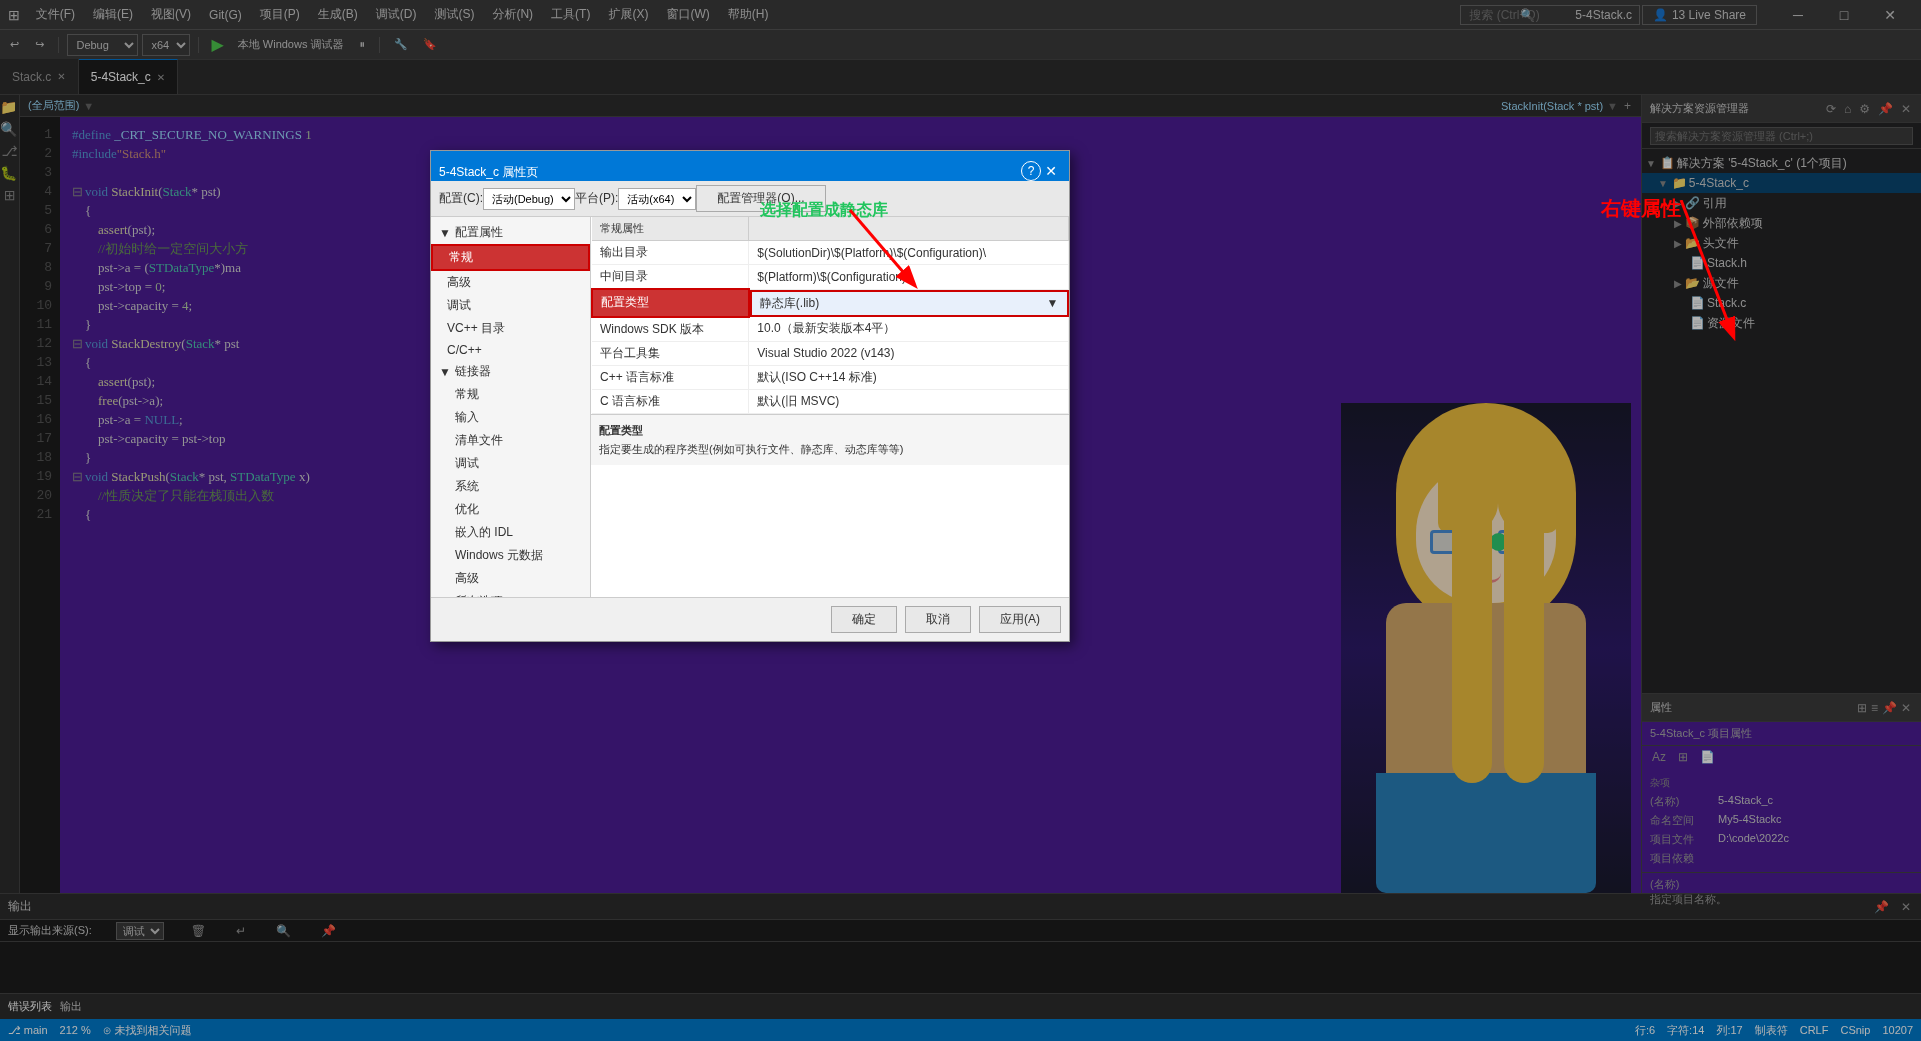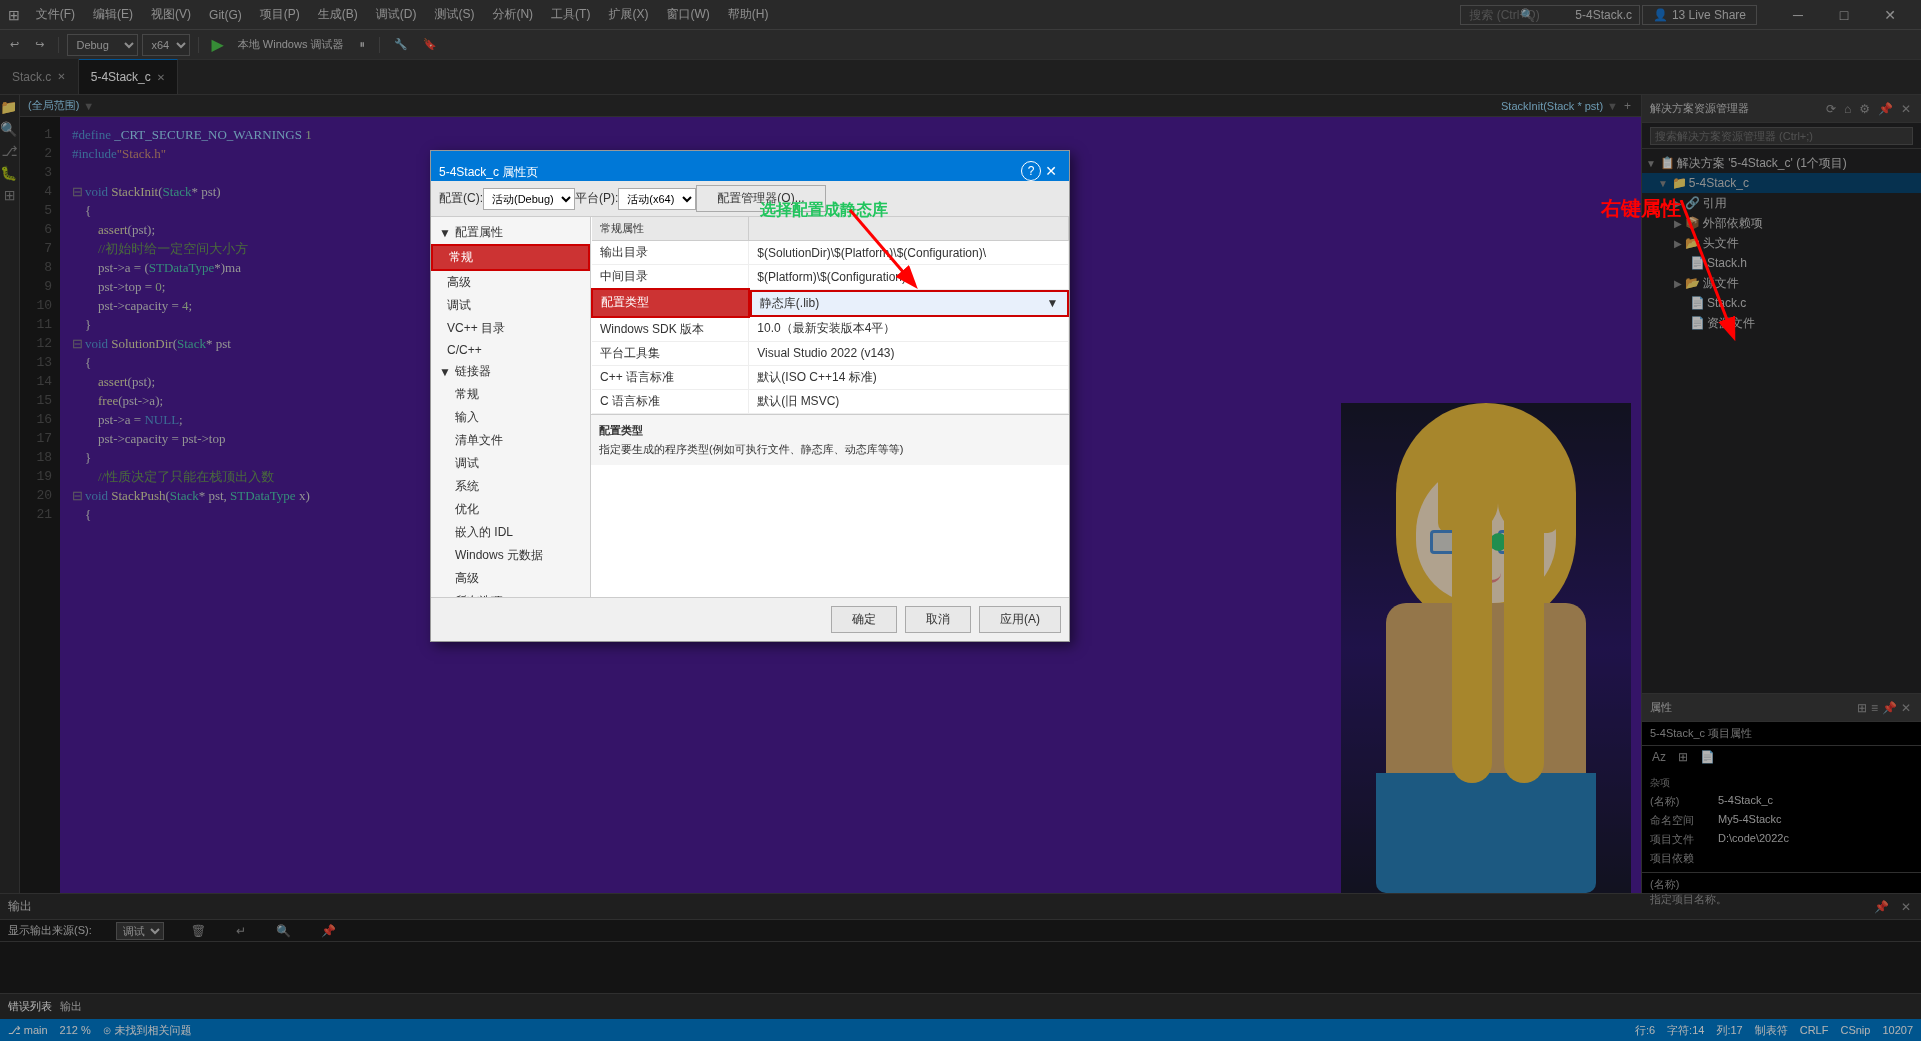--- a/index.html
+++ b/index.html
@@ -303,21 +303,21 @@
       color: #ccc;
       font-size: 12px;
       gap: 2px;
     }
     .tree-item.selected { background: #094771; }
     .tree-arrow { color: #888; font-size: 10px; margin-right: 2px; }
 
     
     .properties-panel {
       height: 200px;
-      background: #000000;
+      background: #4c1d95;
       border-top: 1px solid #444;
     }
     .prop-header {
       height: 28px;
       background: #3c3c3c;
       display: flex;
       align-items: center;
       padding: 0 8px;
       font-size: 11px;
       color: #ccc;
@@ -734,29 +734,29 @@
         <div class="code-line"><span class="kw">#include</span><span class="str">"Stack.h"</span></div>
         <div class="code-line"> </div>
         <div class="code-line"><span class="collapse-icon">⊟</span><span class="kw">void</span> <span class="fn">StackInit</span>(<span class="type">Stack</span>* pst)</div>
         <div class="code-line">    {</div>
         <div class="code-line">        <span class="fn">assert</span>(pst);</div>
         <div class="code-line">        <span class="cm">//初始时给一定空间大小方</span></div>
         <div class="code-line">        pst-&gt;a = (<span class="type">STDataType</span>*)ma</div>
         <div class="code-line">        pst-&gt;top = <span class="num">0</span>;</div>
         <div class="code-line">        pst-&gt;capacity = <span class="num">4</span>;</div>
         <div class="code-line">    }</div>
-        <div class="code-line"><span class="collapse-icon">⊟</span><span class="kw">void</span> <span class="fn">SolutionDir</span>(<span class="type">Stack</span>* pst</div>
+        <div class="code-line"><span class="collapse-icon">⊟</span><span class="kw">void</span> <span class="fn">StackDestroy</span>(<span class="type">Stack</span>* pst</div>
         <div class="code-line">    {</div>
         <div class="code-line">        <span class="fn">assert</span>(pst);</div>
         <div class="code-line">        <span class="fn">free</span>(pst-&gt;a);</div>
         <div class="code-line">        pst-&gt;a = <span class="kw">NULL</span>;</div>
         <div class="code-line">        pst-&gt;capacity = pst-&gt;top</div>
         <div class="code-line">    }</div>
+        <div class="code-line"><span class="collapse-icon">⊟</span><span class="kw">void</span> <span class="fn">StackPush</span>(<span class="type">Stack</span>* pst, <span class="type">STDataType</span> x)</div>
         <div class="code-line">        <span class="cm">//性质决定了只能在栈顶出入数</span></div>
-        <div class="code-line"><span class="collapse-icon">⊟</span><span class="kw">void</span> <span class="fn">StackPush</span>(<span class="type">Stack</span>* pst, <span class="type">STDataType</span> x)</div>
         <div class="code-line">    {</div>
       </div>
     </div>
   </div>
 
   <div class="right-panel">
 
     <div class="panel-header">
       <span class="panel-title">解决方案资源管理器</span>
       <div class="panel-icons">

